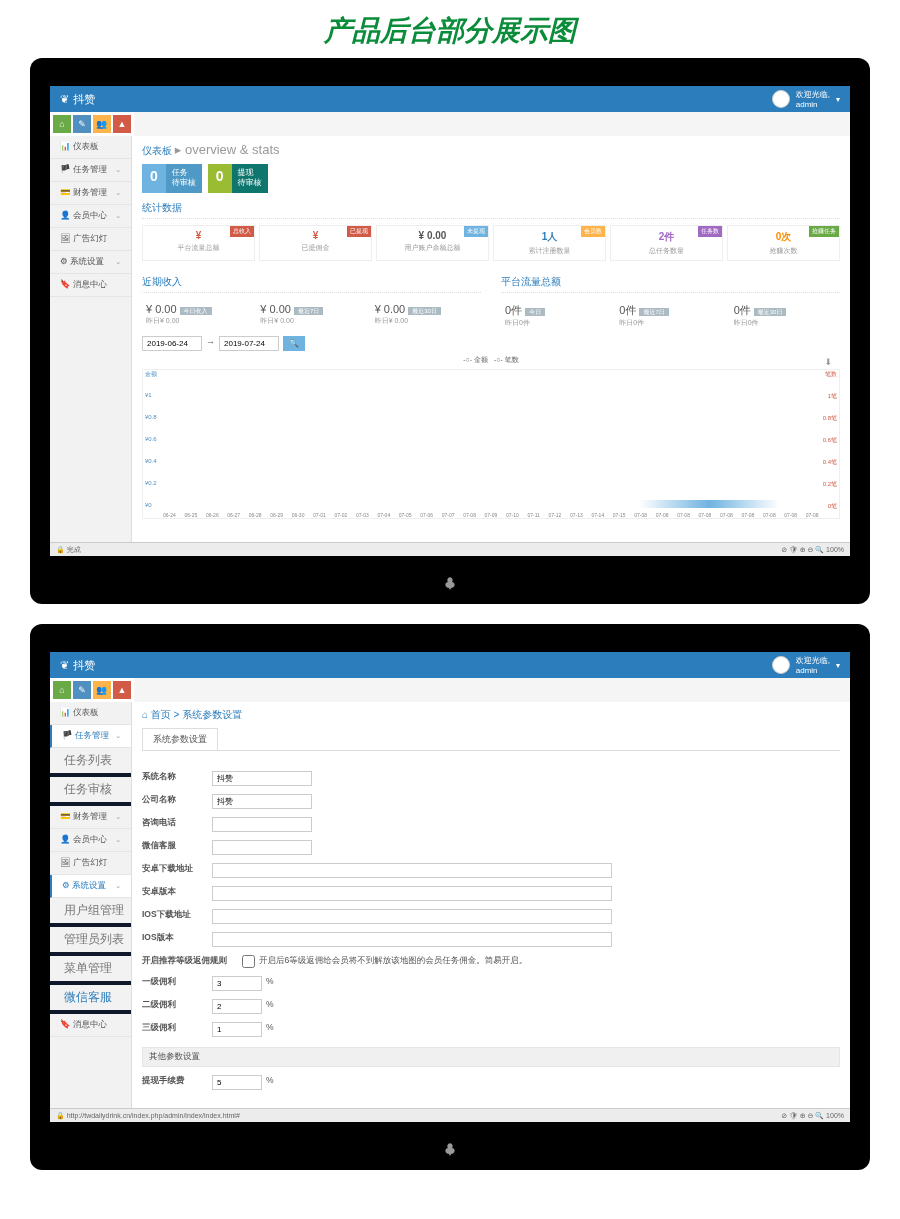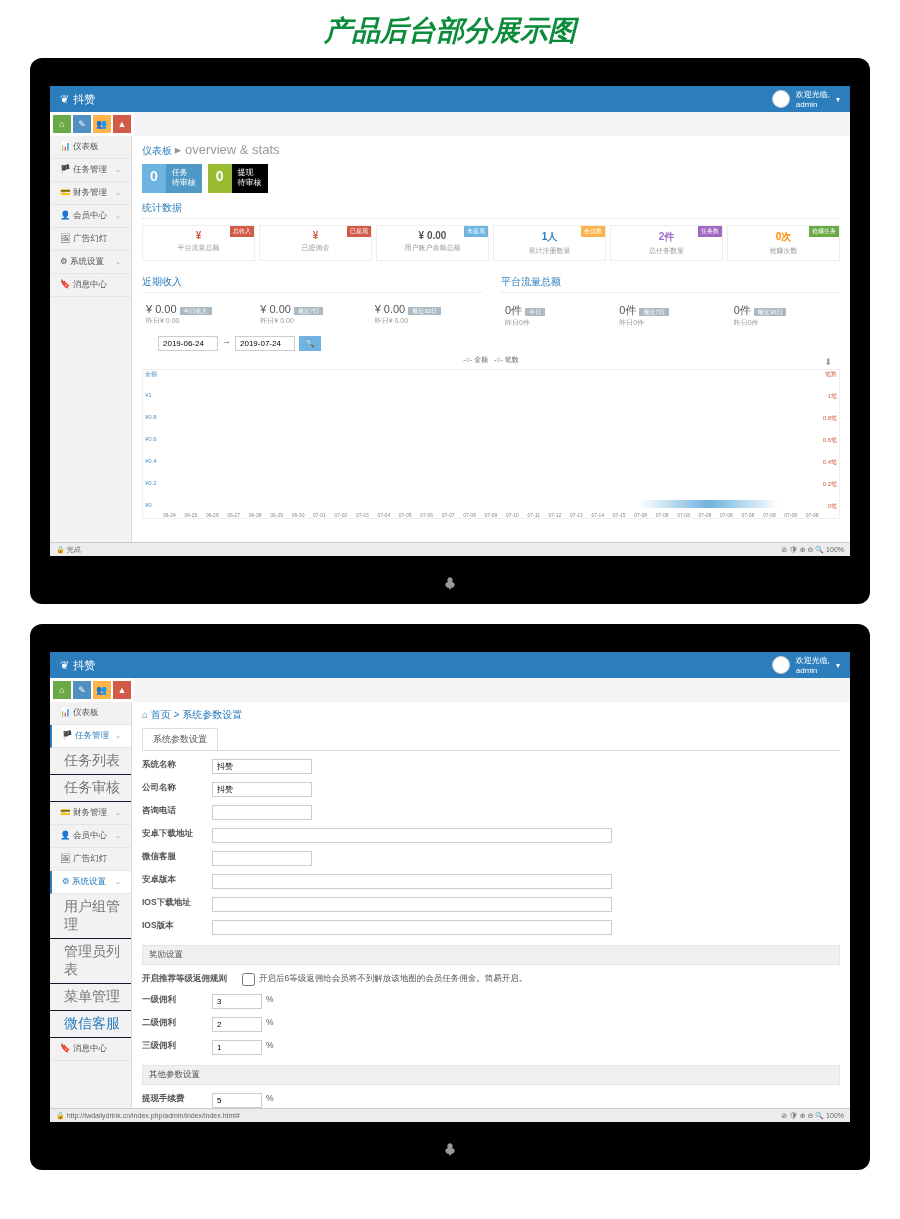--- a/index.html
+++ b/index.html
@@ -12,53 +12,53 @@
 .brand{display:flex;align-items:center;gap:4px;font-size:11px}
 .user-area{display:flex;align-items:center;gap:6px;font-size:8px}
 .avatar{width:18px;height:18px;border-radius:50%;background:#fff;border:1px solid #ccc}
 .toolbar-btns{display:flex;gap:2px;padding:3px;background:#fff}
 .tbtn{width:18px;height:18px;display:flex;align-items:center;justify-content:center;color:#fff;font-size:9px}
 .tbtn.home{background:#69aa46}.tbtn.edit{background:#5090c1}.tbtn.user{background:#ffb44b}.tbtn.bell{background:#d15b47}
 .body-wrap{display:flex;height:calc(100% - 46px)}
 .sidebar{width:82px;background:#f2f2f2;border-right:1px solid #ddd;font-size:8.5px}
 .side-item{padding:5px 10px;border-bottom:1px solid #e5e5e5;color:#555;display:flex;align-items:center;justify-content:space-between;cursor:pointer}
 .side-item.active{color:#2b7dbc;border-left:2px solid #2b7dbc;background:#fff}
-.side-sub{padding:4px 6px 4px 14px;border-bottom:1px solid #0f172a;color:#777;font-size:14px;cursor:pointer}
+.side-sub{padding:4px 6px 4px 14px;border-bottom:4px solid #0f172a;color:#777;font-size:12px;cursor:pointer}
 .side-sub.active{color:#2b7dbc}
 .main{flex:1;background:#fff;padding:6px 10px;overflow:hidden}
 .crumb{font-size:10px;color:#2b7dbc;margin-bottom:6px}
 .crumb .sub{color:#999;font-size:13px}
 .stat-tiles{display:flex;gap:6px;margin-bottom:8px}
 .tile{display:flex;color:#fff;font-size:8px}
 .tile .num{background:#6fb3e0;padding:4px 8px;font-size:14px;font-weight:bold}
 .tile .lbl{background:#4f99c6;padding:4px 6px;line-height:1.3}
-.tile.green .num{background:#9abc32}.tile.green .lbl{background:#000000}
+.tile.green .num{background:#9abc32}.tile.green .lbl{background:#0f766e}
 .section-title{color:#2b7dbc;font-size:10px;margin:6px 0;border-bottom:1px dotted #ddd;padding-bottom:3px}
 .stat-row{display:flex;gap:4px;margin-bottom:8px}
 .stat-box{flex:1;border:1px solid #eee;padding:4px;text-align:center;position:relative}
 .stat-box .val{font-size:10px;font-weight:bold}
 .stat-box .desc{font-size:7px;color:#999;margin-top:2px}
 .badge{position:absolute;top:0;right:0;font-size:6px;color:#fff;padding:1px 3px}
 .two-col{display:flex;gap:20px}
 .two-col>div{flex:1}
 .rev-row{display:flex;gap:4px}
 .rev-box{flex:1;padding:4px}
 .rev-box .v{font-size:11px}.rev-box .s{font-size:7px;color:#999}
 .mini-badge{font-size:6px;background:#abbac3;color:#fff;padding:1px 4px;margin-left:3px}
-.date-inputs{display:flex;gap:4px;align-items:flex-start;margin:4px 16px}
+.date-inputs{display:flex;gap:4px;align-items:flex-start;margin:4px 0}
 .date-inputs input{border:1px solid #ccc;padding:2px 4px;font-size:8px;width:60px}
 .srch-btn{background:#6fb3e0;color:#fff;border:none;padding:3px 6px;font-size:8px}
 .chart-legend{text-align:center;font-size:7px;color:#666;margin:2px 0}
 .chart{position:relative;height:150px;border:1px solid #eee;margin-top:4px}
 .chart .ylabel{position:absolute;left:2px;font-size:6px;color:#5090c1}
 .chart .ylabel-r{position:absolute;right:2px;font-size:6px;color:#d15b47}
 .chart .xaxis{position:absolute;bottom:0;left:20px;right:20px;display:flex;justify-content:space-between;font-size:5px;color:#888}
 .chart .spike{position:absolute;bottom:10px;right:60px;width:140px;height:8px;background:linear-gradient(90deg,transparent,#6fb3e0,transparent)}
 .statusbar{position:absolute;bottom:0;left:0;right:0;height:14px;background:#ececec;border-top:1px solid #ccc;font-size:7px;color:#666;display:flex;align-items:center;padding:0 6px;justify-content:space-between}
-.tab-hdr{border-bottom:1px solid #ddd;margin-bottom:4px}
+.tab-hdr{border-bottom:1px solid #ddd;margin-bottom:16px}
 .tab-hdr span{display:inline-block;border:1px solid #ddd;border-bottom:none;padding:4px 10px;font-size:9px;background:#fff}
 .form-row{display:flex;align-items:flex-start;padding:4px 0;font-size:8.5px}
 .form-row .fl{width:70px;font-weight:bold}
 .form-row input[type=text]{border:1px solid #ccc;padding:2px 4px;font-size:8px}
 .form-row input.short{width:50px}
 .form-row input.med{width:100px}
 .form-row input.long{width:400px}
 .section-hdr{background:#f0f0f0;padding:3px 6px;font-size:8.5px;margin:6px 0 4px;border:1px solid #e5e5e5}
 .pct{margin-left:4px}
 .chev{font-size:7px;color:#999}
@@ -335,40 +335,39 @@
           </div>
         <div class="form-row">
             <div class="fl">公司名称</div>
             <input class="med" type="text" value="抖赞" style="">
           </div>
         <div class="form-row">
             <div class="fl">咨询电话</div>
             <input class="med" type="text" style="">
           </div>
         <div class="form-row">
+            <div class="fl">微信客服</div>
+            <input class="med" type="text" style="">
+          </div>
+        <div class="form-row">
             <div class="fl">安卓下载地址</div>
             <input class="long" type="text" style="">
           </div>
         <div class="form-row">
-            <div class="fl">微信客服</div>
-            <input class="med" type="text" style="">
-          </div>
-        <div class="form-row">
             <div class="fl">安卓版本</div>
             <input class="long" type="text" style="">
           </div>
         <div class="form-row">
             <div class="fl">IOS下载地址</div>
             <input class="long" type="text" style="">
           </div>
         <div class="form-row">
             <div class="fl">IOS版本</div>
             <input class="long" type="text" style="">
           </div>
-        <div class="section-hdr">奖励设置</div>
         <div class="form-row">
             <div class="fl" style="width:100px">开启推荐等级返佣规则</div>
             <input type="checkbox" style=""> 
             <span style="margin-left:4px">开启后6等级返佣给会员将不到解放该地图的会员任务佣金。简易开启。</span>
           </div>
         <div class="form-row">
             <div class="fl">一级佣利</div>
             <input class="short" type="text" value="3" style="">
             <span class="pct">%</span>
           </div>

